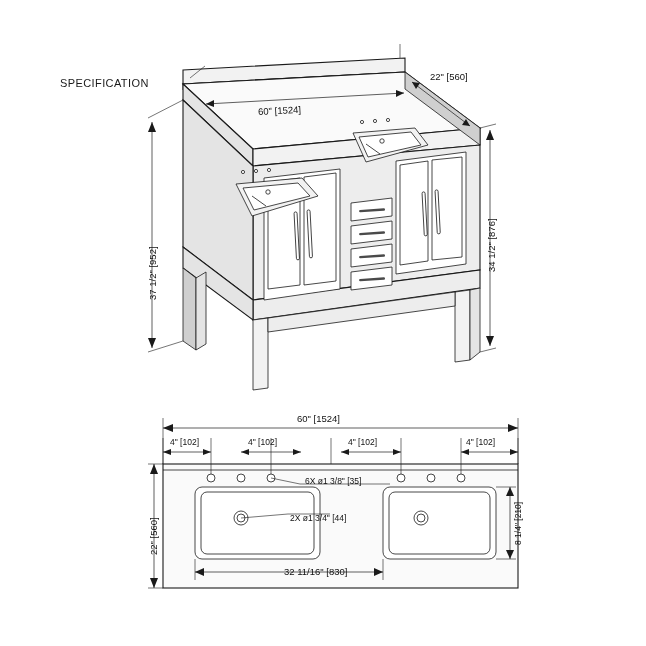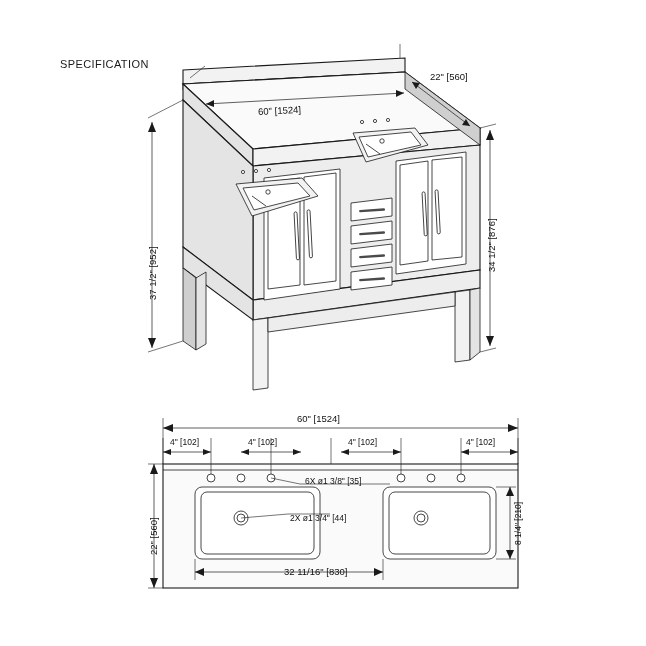--- a/index.html
+++ b/index.html
@@ -57,21 +57,21 @@
   .fill-dark { fill: #cfcfcf; }
   .fill-panel { fill: #ededed; }
   .fill-top { fill: #fafafa; }
   .arrow { fill: #1a1a1a; }
 </style>
 </head>
 <body>
 
 <div id="page">
 
-  <div class="lbl spec-title" style="left:60px; top:59px;">SPECIFICATION</div>
+  <div class="lbl spec-title" style="left:60px; top:78px;">SPECIFICATION</div>
 
   <svg class="layer" viewBox="0 0 646 646">
 
     <g>
 
       <polygon class="ln med fill-light" points="183,70 405,58 405,72 183,84"></polygon>
       <polygon class="ln thin fill-mid" points="183,84 405,72 405,78 183,90"></polygon>
 
       <polygon class="ln med fill-top" points="183,84 405,72 480,128 253,149"></polygon>
 

